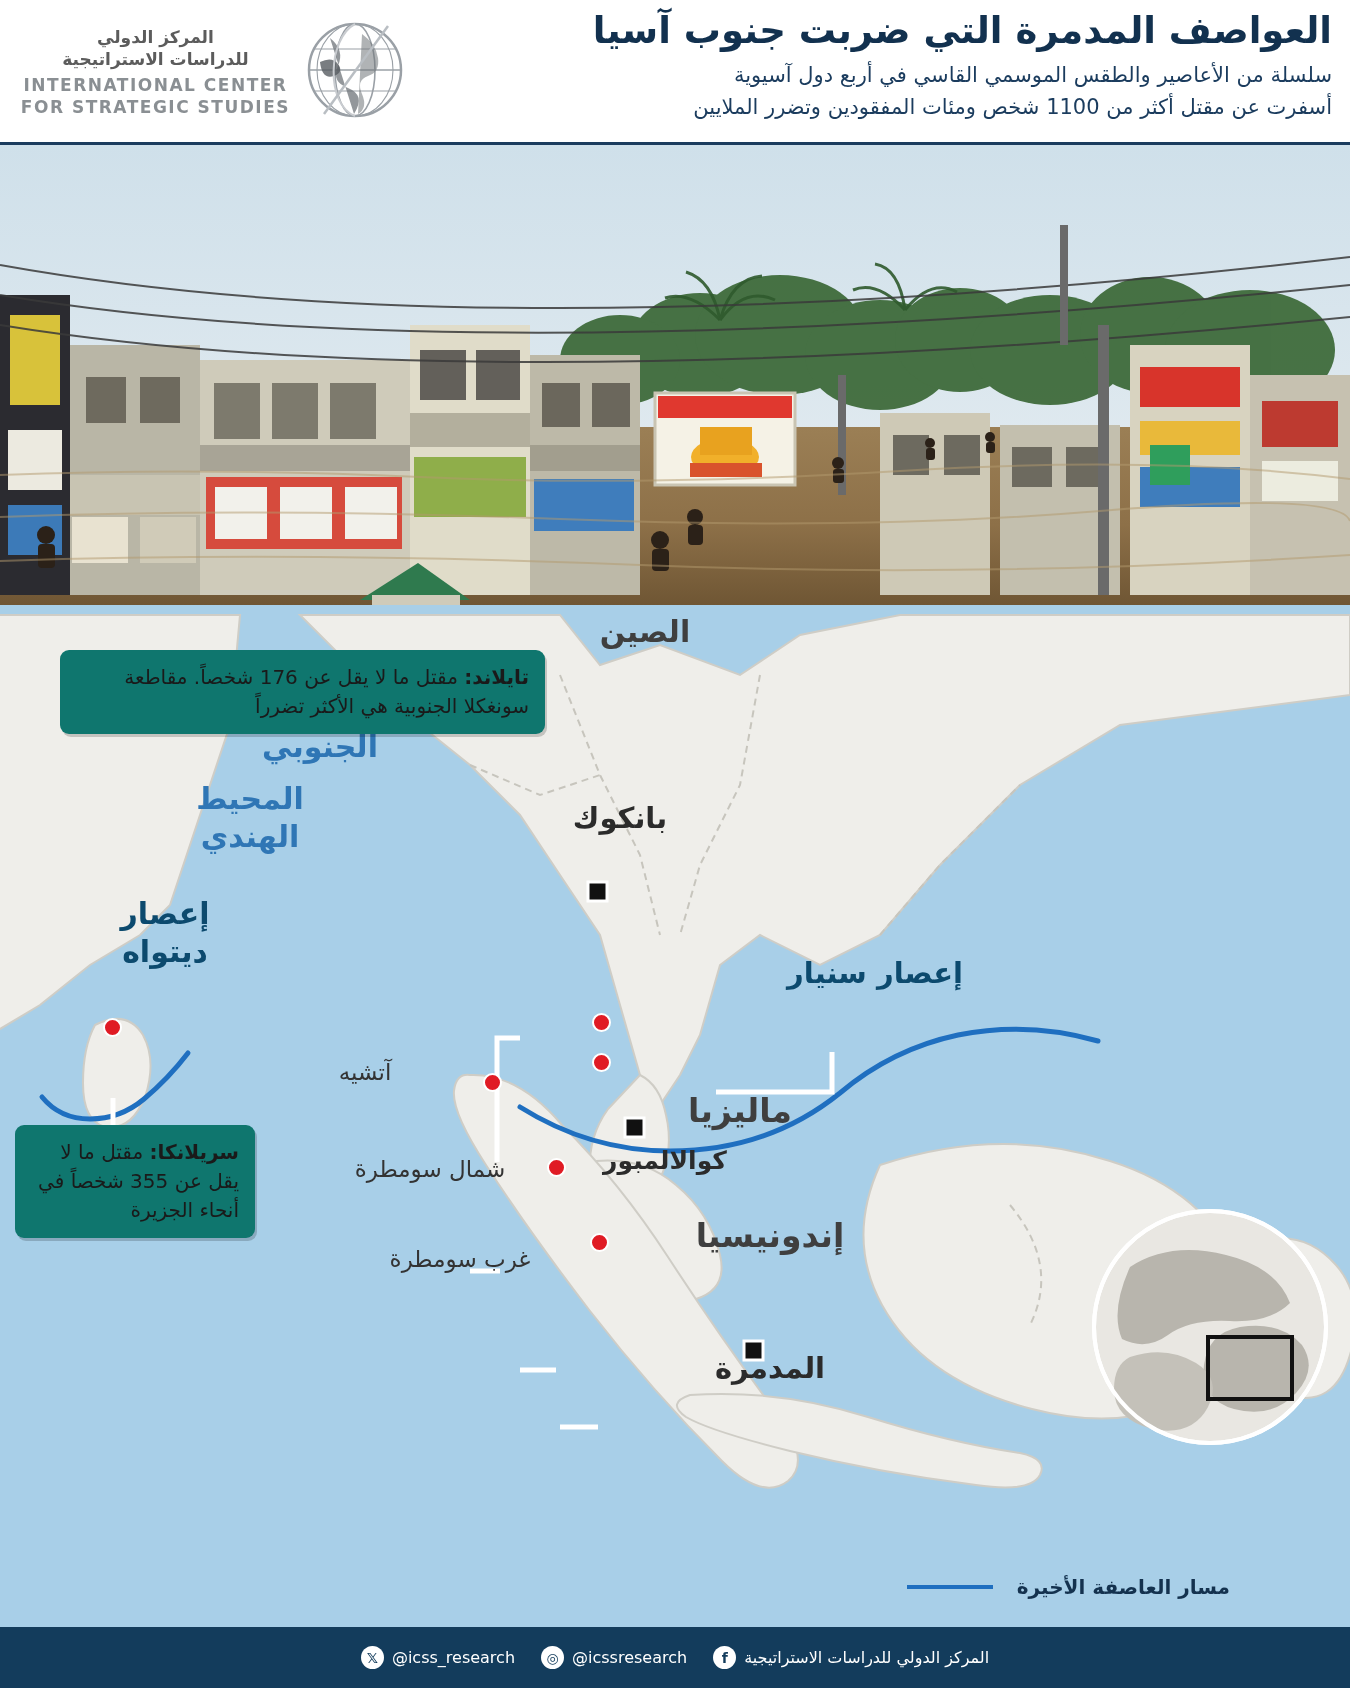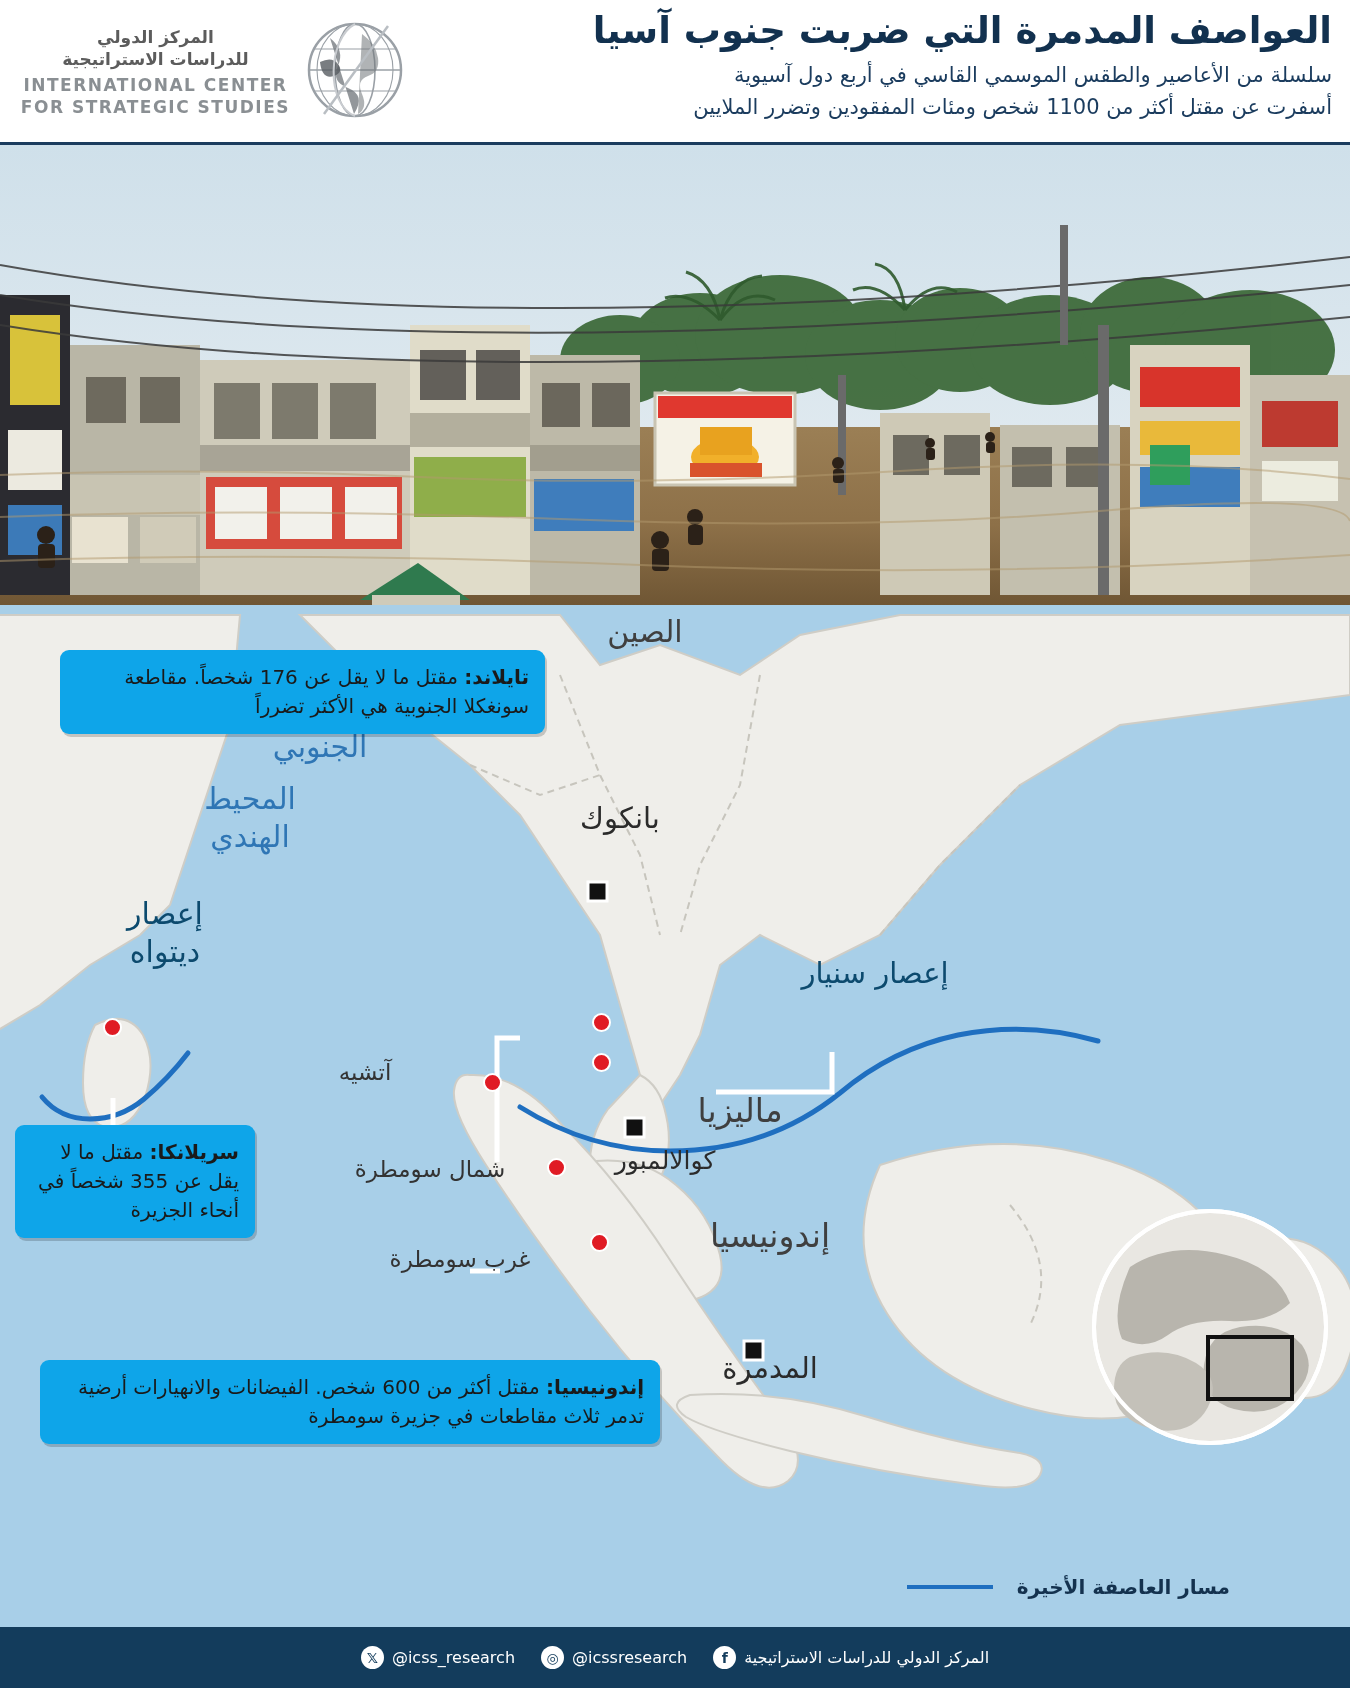--- a/index.html
+++ b/index.html
@@ -53,31 +53,31 @@
   .photo svg { display: block; }
 
   
   .mapwrap {
     position: absolute; top: 605px; left: 0; width: 1350px; height: 1022px;
     background: #a8cfe8; overflow: hidden;
   }
   .map-svg { position: absolute; inset: 0; }
 
   .map-label {
-    position: absolute; color: #1b4f86; font-weight: normal; direction: rtl;
+    position: absolute; color: #1b4f86; font-weight: bold; direction: rtl;
     text-align: center; line-height: 1.25; pointer-events: none;
   }
   .lbl-sea { color: #2f76b5; }
   .lbl-country { color: #3f3f3f; }
   .lbl-city { color: #2b2b2b; }
   .lbl-storm { color: #0c4a6e; }
   .lbl-small { color: #333; font-weight: normal; }
 
   .callout {
-    position: absolute; background: #0ea5e9; color: #1a1a1a;
+    position: absolute; background: #0f766e; color: #1a1a1a;
     border-radius: 9px; padding: 13px 16px; direction: rtl; text-align: right;
     font-size: 20px; line-height: 1.45;
     box-shadow: 2px 3px 0 rgba(0,0,0,0.18);
   }
   .callout b { font-weight: bold; }
 
   .dot {
     position: absolute; width: 19px; height: 19px; border-radius: 50%;
     background: #e01b24; border: 2px solid #ffffff;
   }
@@ -379,23 +379,20 @@
 
     <div class="callout" style="right:805px; top:45px; width:485px;">
       <b>تايلاند:</b><span> مقتل ما لا يقل عن 176 شخصاً. مقاطعة سونغكلا الجنوبية هي الأكثر تضرراً</span>
     </div>
 
 
     <div class="callout" style="right:1095px; top:520px; width:240px;">
       <b>سريلانكا:</b><span> مقتل ما لا يقل عن 355 شخصاً في أنحاء الجزيرة</span>
     </div>
 
-    <div class="callout" style="right:690px; top:755px; width:620px;">
-      <b>إندونيسيا:</b><span> مقتل أكثر من 600 شخص. الفيضانات والانهيارات أرضية تدمر ثلاث مقاطعات في جزيرة سومطرة</span>
-    </div>
 
     <div class="globe-inset">
       <svg width="240" height="240" viewBox="0 0 240 240">
         <circle cx="120" cy="120" r="116" fill="#e9e7e2" stroke="#ffffff" stroke-width="4"></circle>
         <path d="M40 60 q40 -26 96 -12 q50 12 64 48 q-20 20 -60 18 q-40 -2 -62 14 q-22 16 -46 4 q-12 -28 8 -72 Z" fill="#b8b5ad"></path>
         <path d="M150 120 q42 -6 62 18 q16 24 -6 48 q-24 26 -62 16 q-34 -10 -30 -44 q4 -32 36 -38 Z" fill="#b8b5ad"></path>
         <path d="M40 150 q36 -12 66 6 q26 16 12 44 q-16 30 -56 22 q-38 -10 -38 -40 q0 -24 16 -32 Z" fill="#c4c1b9"></path>
         <circle cx="120" cy="120" r="116" fill="none" stroke="#ffffff" stroke-width="4"></circle>
         <rect x="118" y="130" width="84" height="62" fill="none" stroke="#111" stroke-width="4"></rect>
       </svg>

